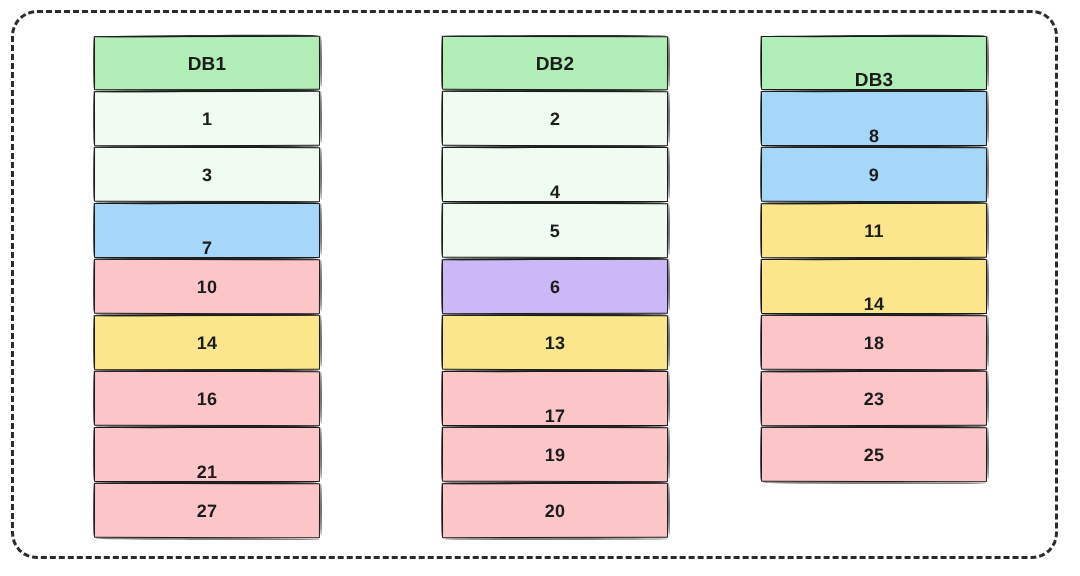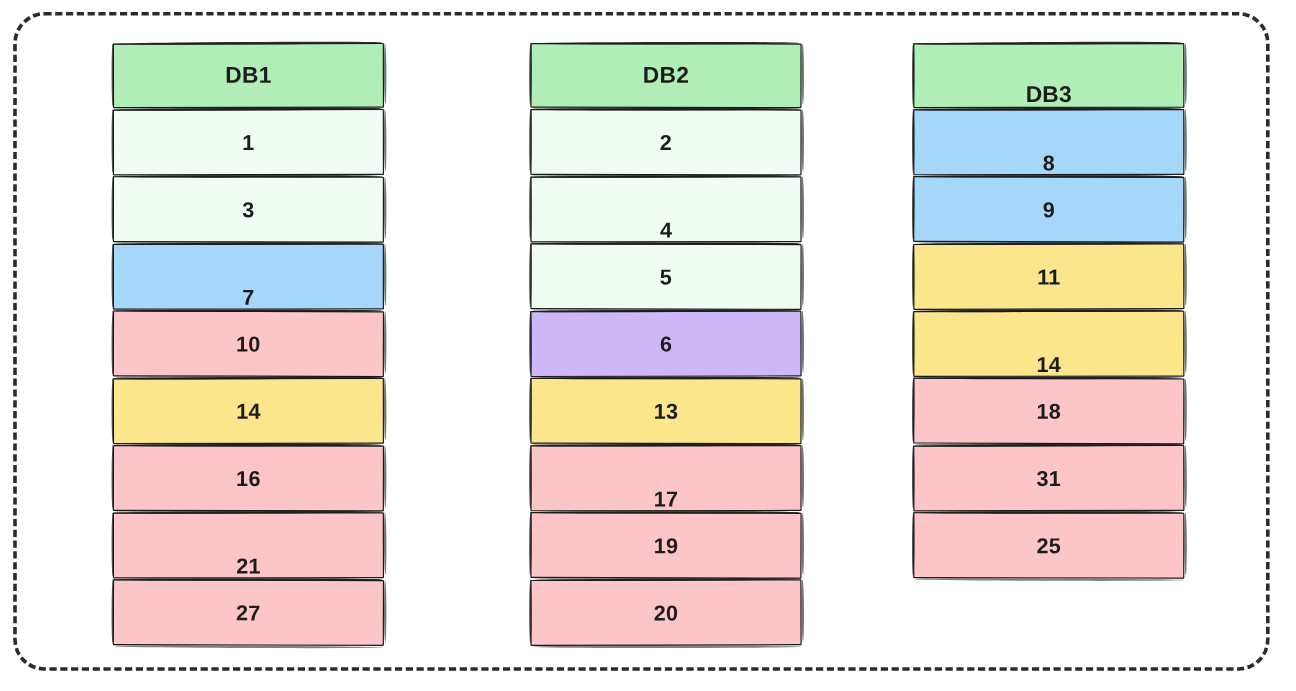--- a/index.html
+++ b/index.html
@@ -277,21 +277,21 @@
           <span class="cell-text">14</span>
           <span class="sketch-right"></span>
           <span class="sketch-bottom"></span>
         </div>
         <div class="cell fill-pink v4">
           <span class="cell-text">18</span>
           <span class="sketch-right"></span>
           <span class="sketch-bottom"></span>
         </div>
         <div class="cell fill-pink v1">
-          <span class="cell-text">31</span>
+          <span class="cell-text">23</span>
           <span class="sketch-right"></span>
           <span class="sketch-bottom"></span>
         </div>
         <div class="cell fill-pink v2">
           <span class="cell-text">25</span>
           <span class="sketch-right"></span>
           <span class="sketch-bottom"></span>
         </div>
       </div>
     </div>

